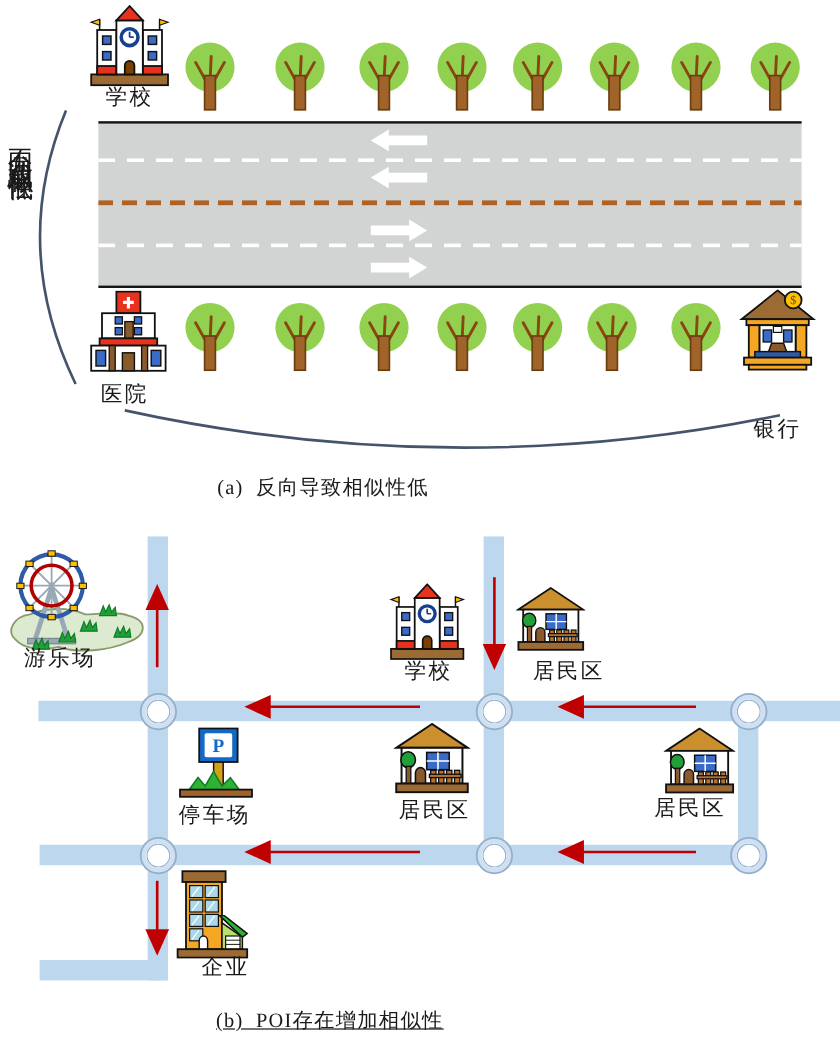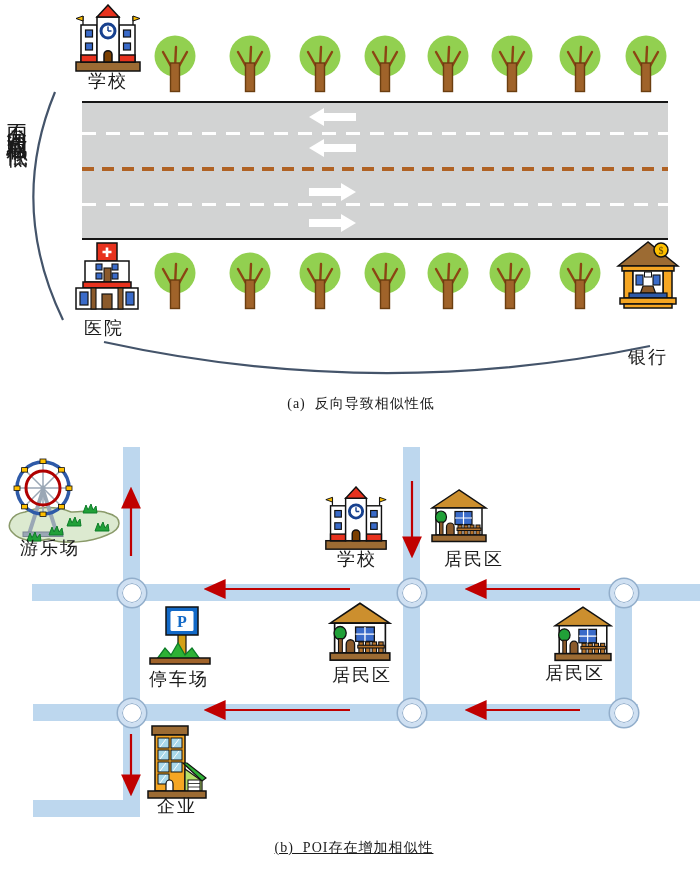--- a/index.html
+++ b/index.html
@@ -8,21 +8,21 @@
     font-family:"Liberation Serif","DejaVu Serif",serif;color:#1a1a1a;
     overflow:hidden;
   }
   .abs{position:absolute;}
   .icon{position:absolute;z-index:4;}
   .label{
     position:absolute;z-index:4;text-align:center;font-size:18px;
     letter-spacing:2px;white-space:nowrap;line-height:1.1;
   }
   .caption{
-    position:absolute;z-index:4;text-align:center;font-size:14px;
+    position:absolute;z-index:4;text-align:left;font-size:17px;
     white-space:pre;letter-spacing:1px;
   }
   .vnote{
     position:absolute;z-index:4;writing-mode:vertical-rl;text-orientation:upright;
     font-size:21px;letter-spacing:3px;left:3px;top:107px;
   }
   
   .road-a{
     position:absolute;left:82px;top:101px;width:586px;height:139px;
     background:#d2d3d3;border-top:2.5px solid #161616;border-bottom:2.5px solid #161616;
@@ -314,21 +314,21 @@
 <div class="label" style="left:530px;top:664px;width:90px;">居民区</div>
 
 <svg class="icon" style="left:143px;top:606px;width:72px;height:62px" viewBox="0 0 72 62">
     <use href="#g-parking"></use>
   </svg>
 <div class="label" style="left:133px;top:670px;width:92px;font-family:Liberation Serif, serif;">停车场</div>
 
 <svg class="icon" style="left:146px;top:725px;width:62px;height:74px" viewBox="0 0 62 74">
     <use href="#g-enterprise"></use>
   </svg>
-<div class="label" style="left:146px;top:797px;width:62px;">企业</div>
+<div class="label" style="left:146px;top:797px;width:62px;text-align:right;">企业</div>
 
 <div class="caption" style="left:180px;top:839px;width:348px;text-decoration:underline;">(b)  POI存在增加相似性</div>
 
 <svg id="overlay" width="700" height="869" viewBox="0 0 700 869">
 
   <path d="M55,92 Q8,206 63,320" fill="none" stroke="#44546a" stroke-width="2.2"></path>
   <path d="M104,342 Q378,402 650,346" fill="none" stroke="#44546a" stroke-width="2.2"></path>
 
   <g fill="#ffffff">
     <polygon points="309,117 324,108 324,113 356,113 356,121 324,121 324,126"></polygon>

